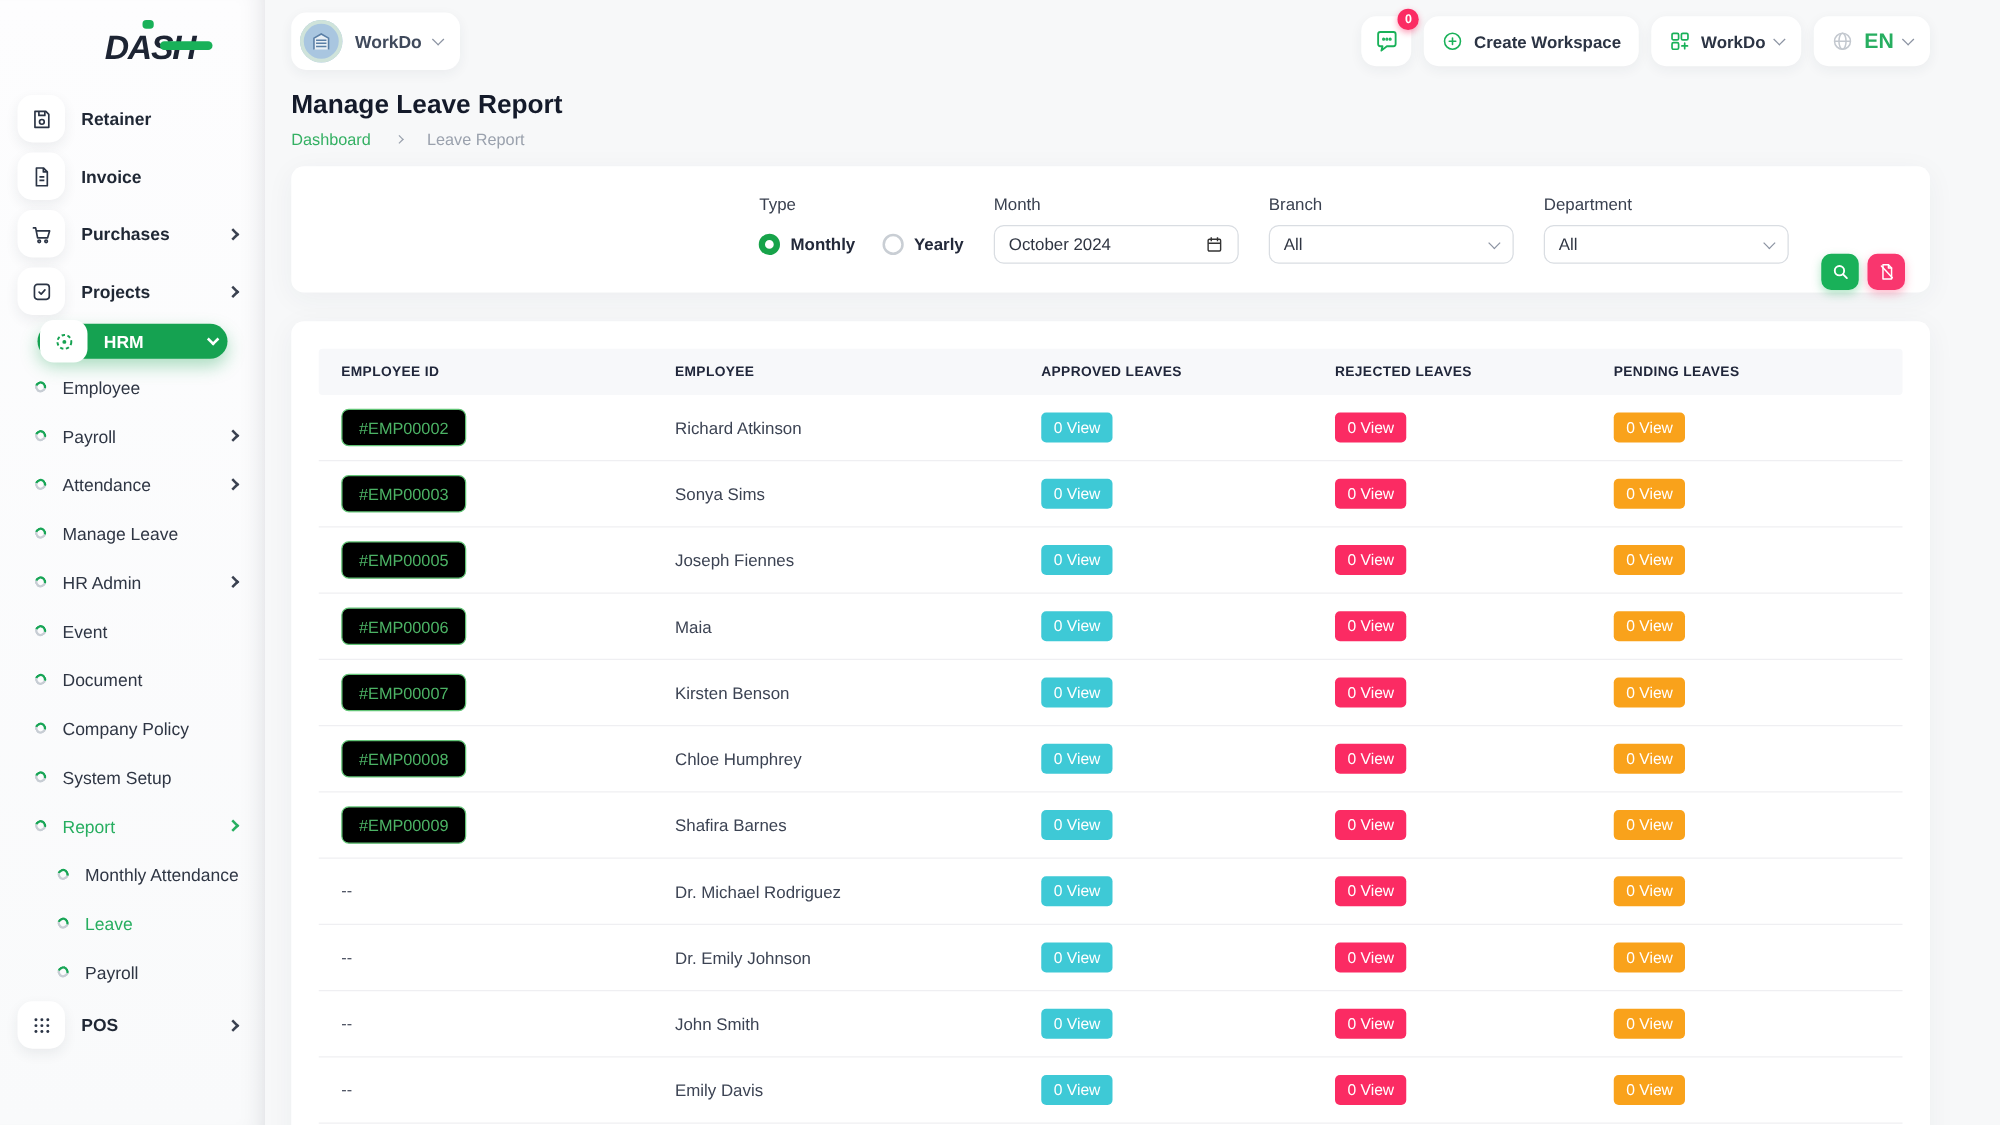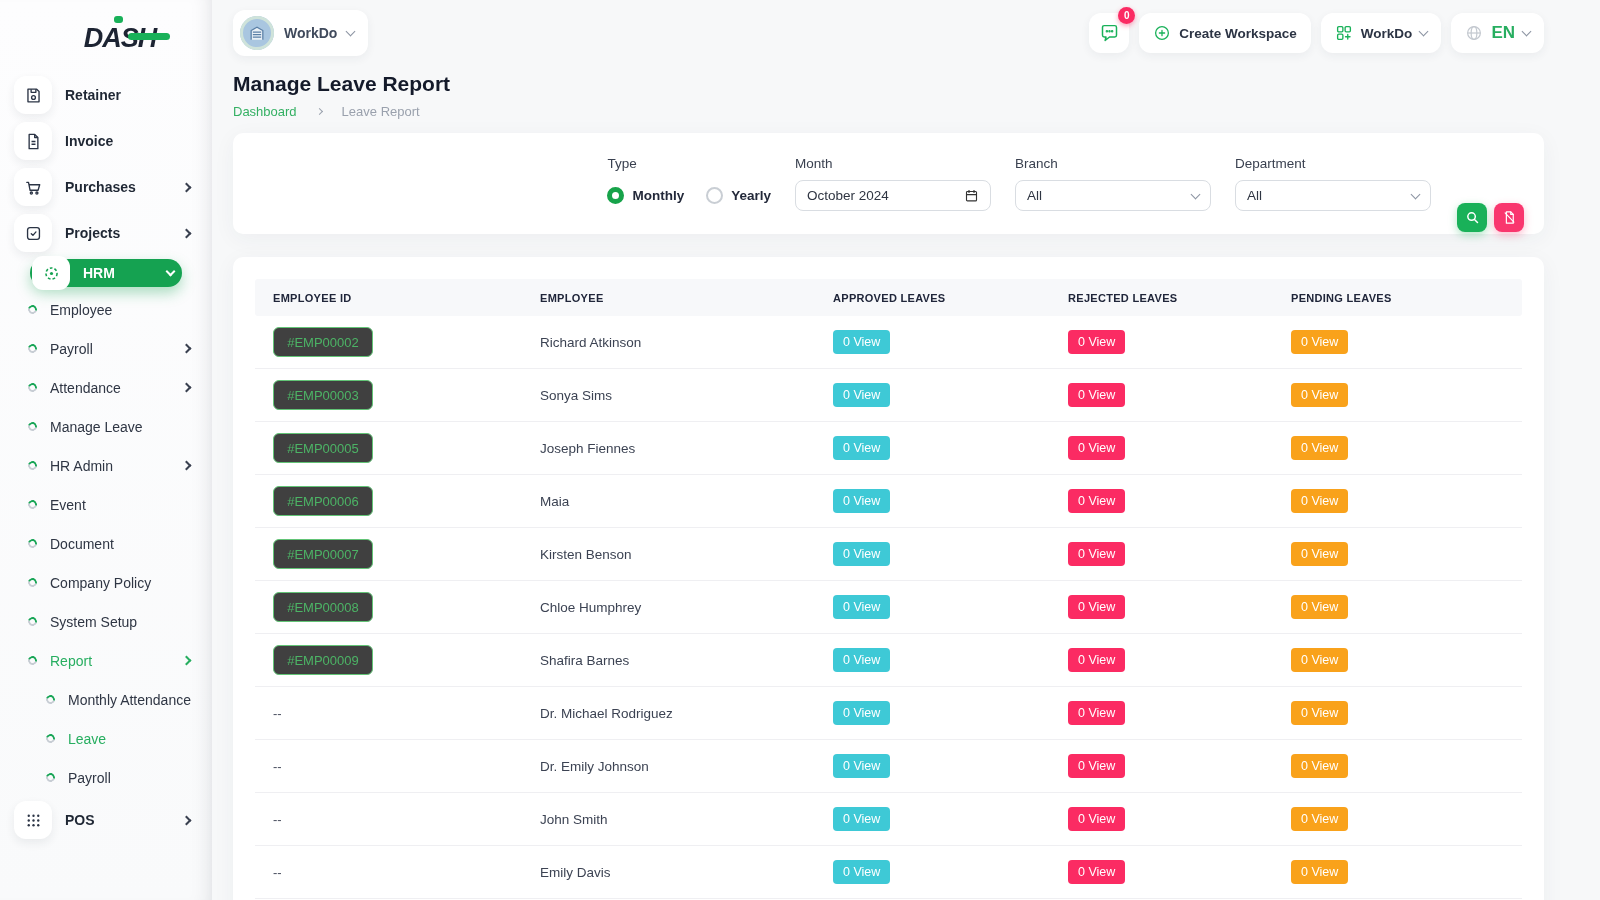--- a/index.html
+++ b/index.html
@@ -99,21 +99,21 @@
   .sq-btn.search { background:#19b159; box-shadow:0 3px 8px rgba(25,177,89,.35); }
   .sq-btn.reset { background:#f9366e; box-shadow:0 3px 8px rgba(249,54,110,.35); }
 
   
   .table-card { margin-top:23px; padding:22px 22px 0 22px; height:700px; overflow:hidden; }
   .tbl-head, .tbl-row { display:grid; grid-template-columns:267px 293px 235px 223px 1fr; padding:0 18px; align-items:center; }
   .tbl-head { background:#f7f8fa; height:37px; border-radius:3px; }
   .tbl-head .th { font-size:11px; font-weight:700; letter-spacing:.3px; color:#20263a; text-transform:uppercase; }
   .tbl-row { height:53px; border-bottom:1px solid #efeff2; }
   .id-chip { display:inline-flex; align-items:center; justify-content:center; width:100px; height:30px;
-    border:1px solid #62c476; border-radius:6px; color:#4cb365; font-size:13px; cursor:pointer; background:#404040; }
+    border:1px solid #62c476; border-radius:6px; color:#4cb365; font-size:13px; cursor:pointer; background:#000000; }
   .id-plain { font-size:13px; color:#4a5060; }
   .emp-name { font-size:13.5px; color:#3c4353; }
   .badge { display:inline-flex; align-items:center; justify-content:center; padding:5px 10px; border-radius:4px;
     color:#fff; font-size:12.5px; font-weight:500; cursor:pointer; }
   .badge.approved { background:#3ec9d6; }
   .badge.rejected { background:#fb2b63; }
   .badge.pending  { background:#f9a21b; }
 </style>
 </head>
 <body>

